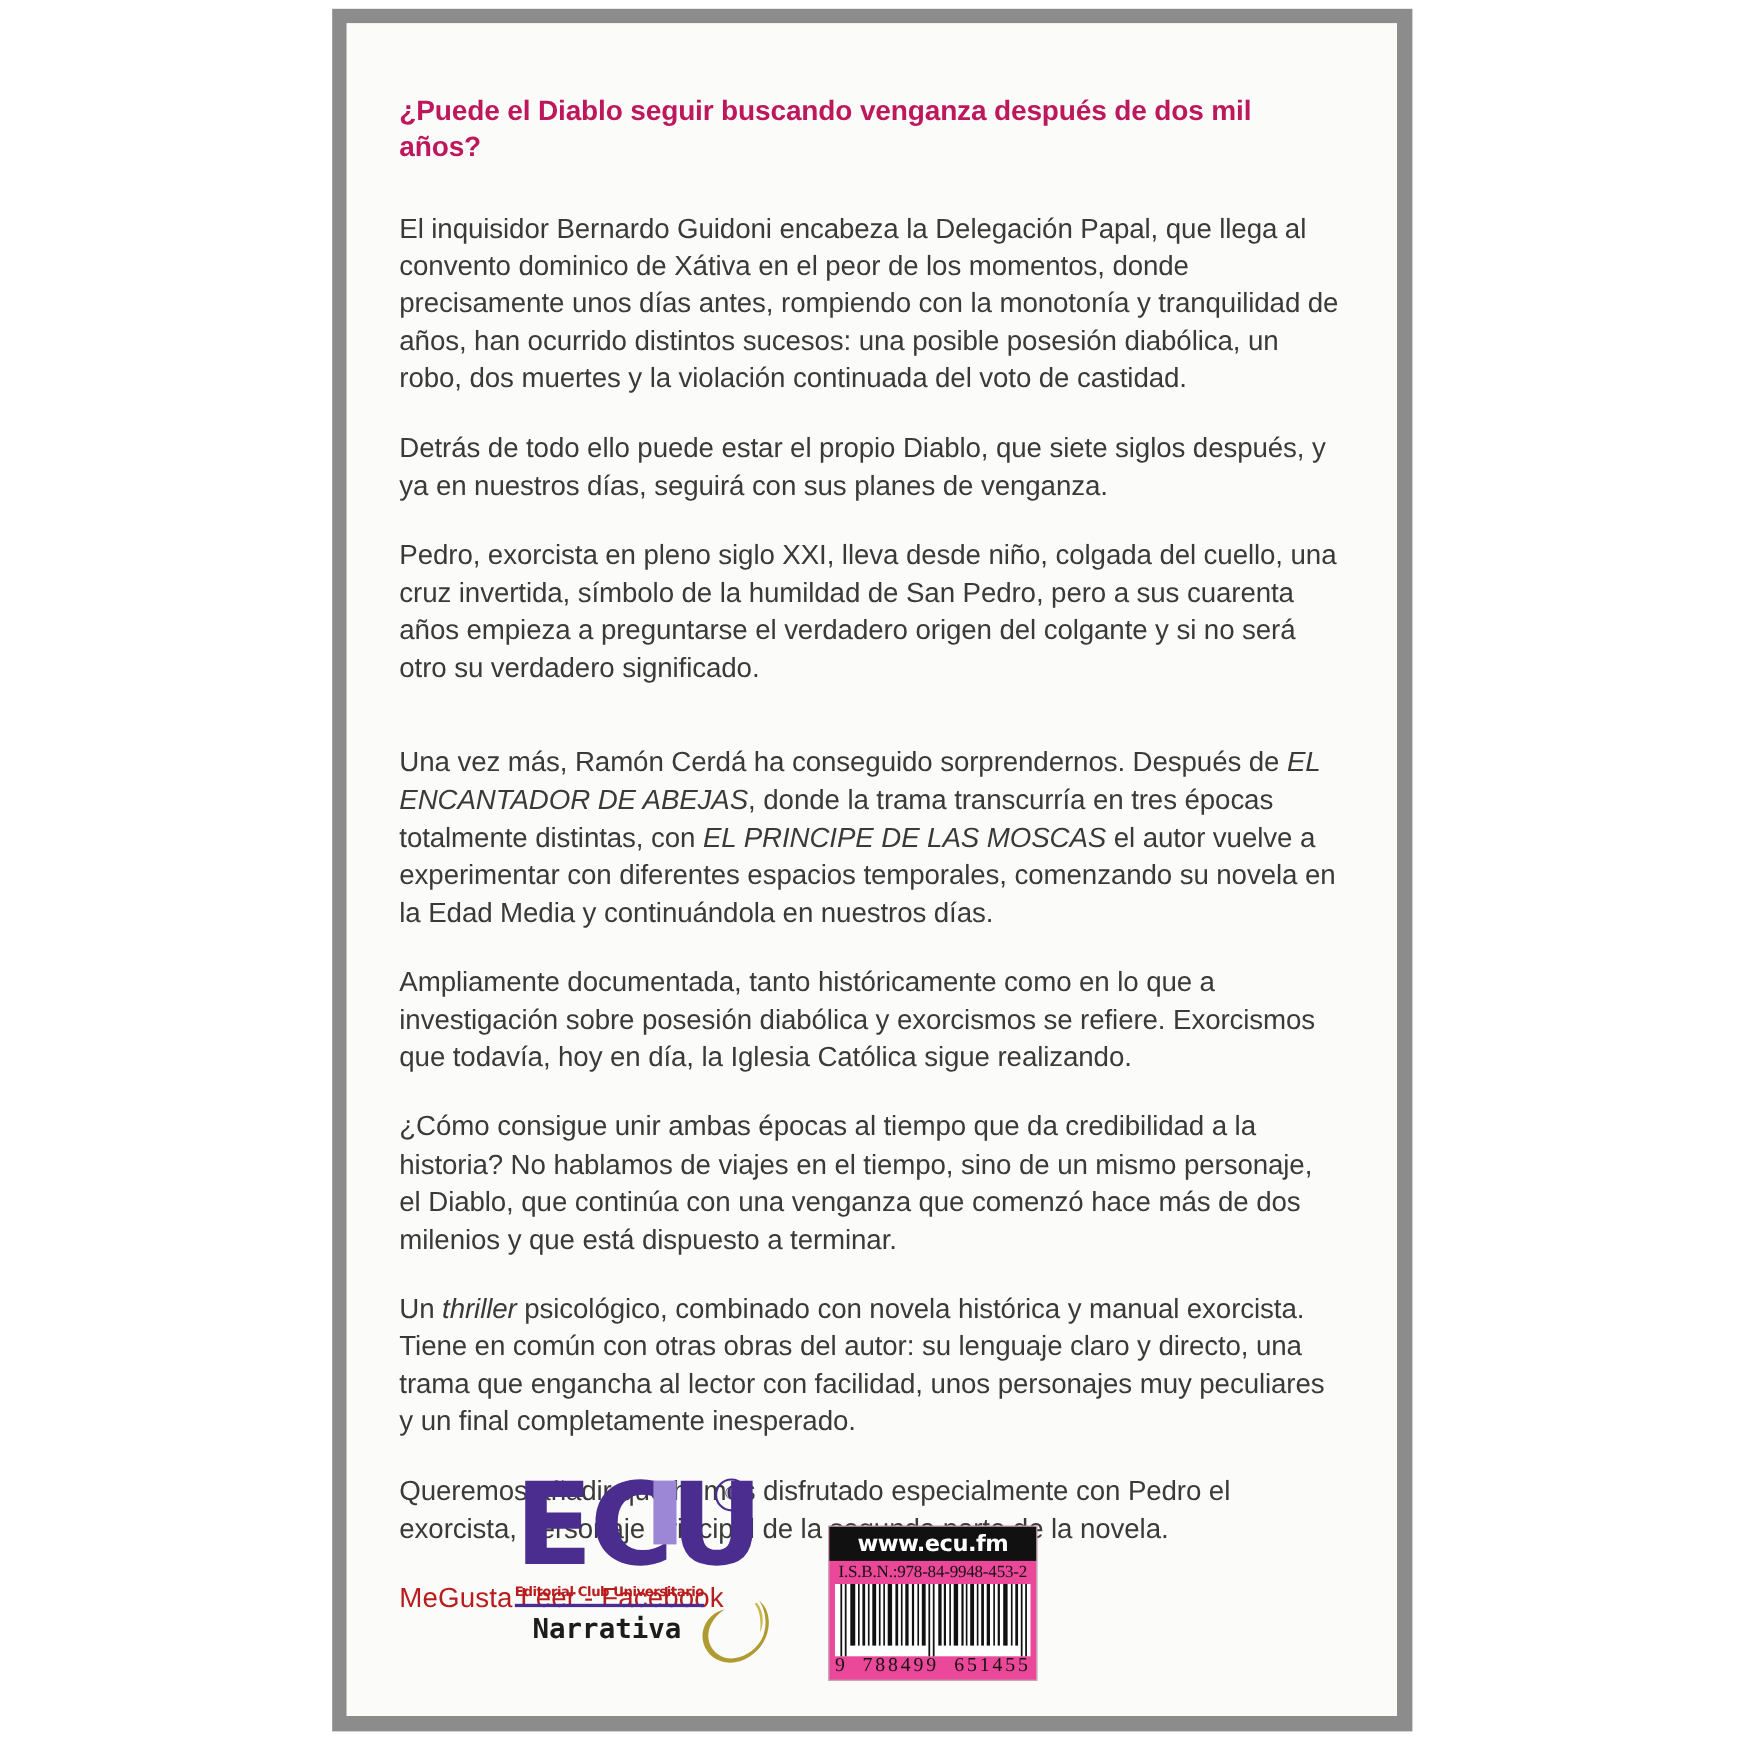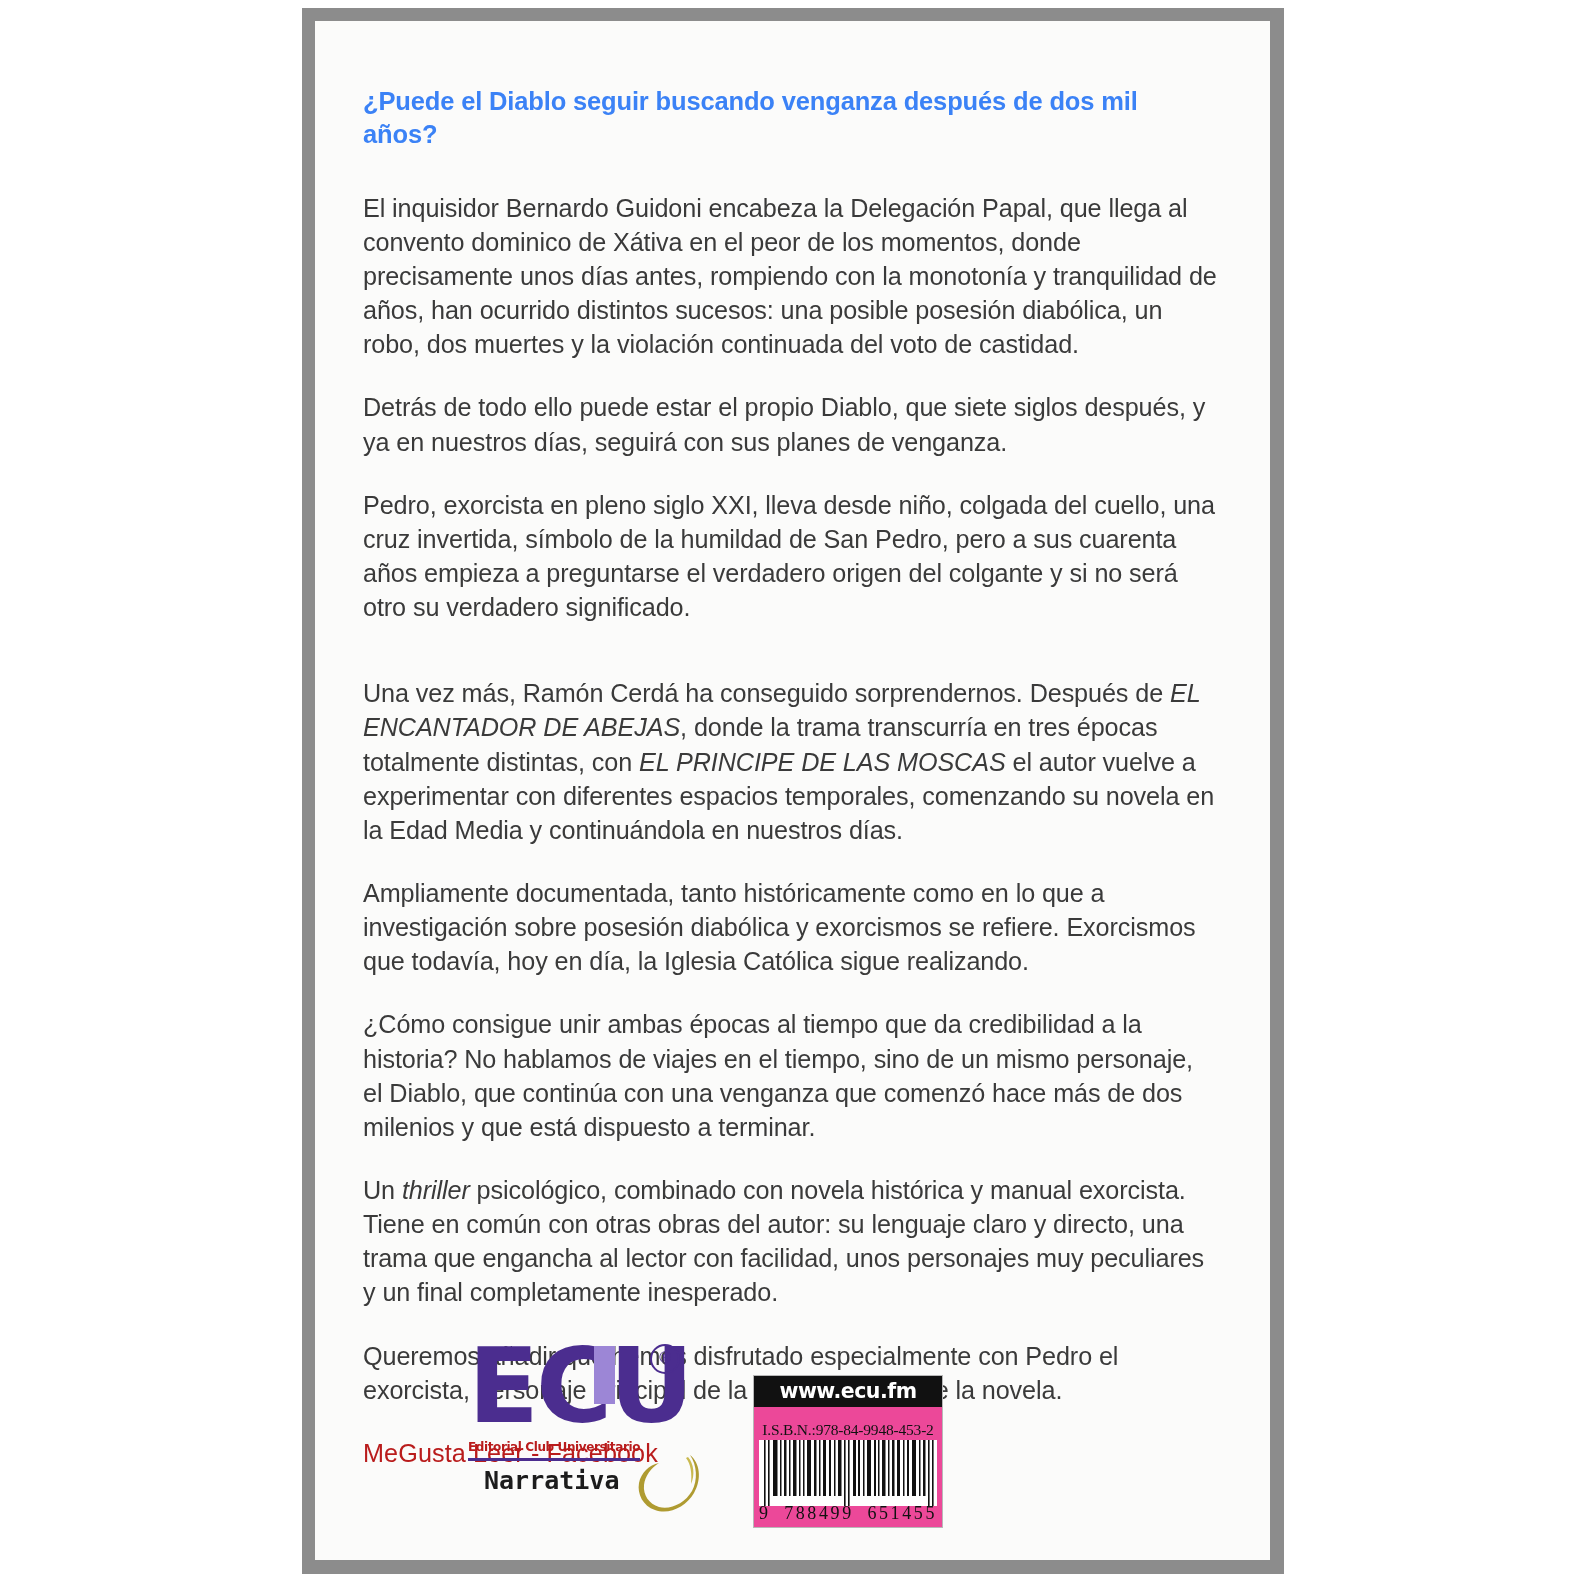--- a/index.html
+++ b/index.html
@@ -33,21 +33,21 @@
     box-sizing: border-box;
     padding: 64px 52px 0 48px;
     overflow: hidden;
   }
 
   
   .blurb-heading {
     font-size: 25.5px;
     font-weight: bold;
     line-height: 1.29;
-    color: #3b82f6;
+    color: #be185d;
     letter-spacing: -0.15px;
     margin: 0 0 40px 0;
     max-width: 880px;
   }
   .blurb-p {
     font-size: 25.2px;
     line-height: 1.355;
     color: #3a3a3a;
     margin: 0 0 29px 0;
     letter-spacing: -0.1px;
@@ -175,21 +175,21 @@
     letter-spacing: -0.5px;
     text-align: center;
     padding: 3px 0 4px 0;
   }
   .barcode-isbn {
     font-family: "Liberation Serif", serif;
     font-size: 15.5px;
     color: #111111;
     text-align: center;
     letter-spacing: -0.2px;
-    padding: 14px 0 1px 0;
+    padding: 2px 0 1px 0;
     white-space: nowrap;
   }
   .barcode-bars {
     display: block;
     margin: 0 auto;
   }
   .barcode-digits {
     font-family: "Liberation Serif", serif;
     font-size: 18px;
     color: #111111;

